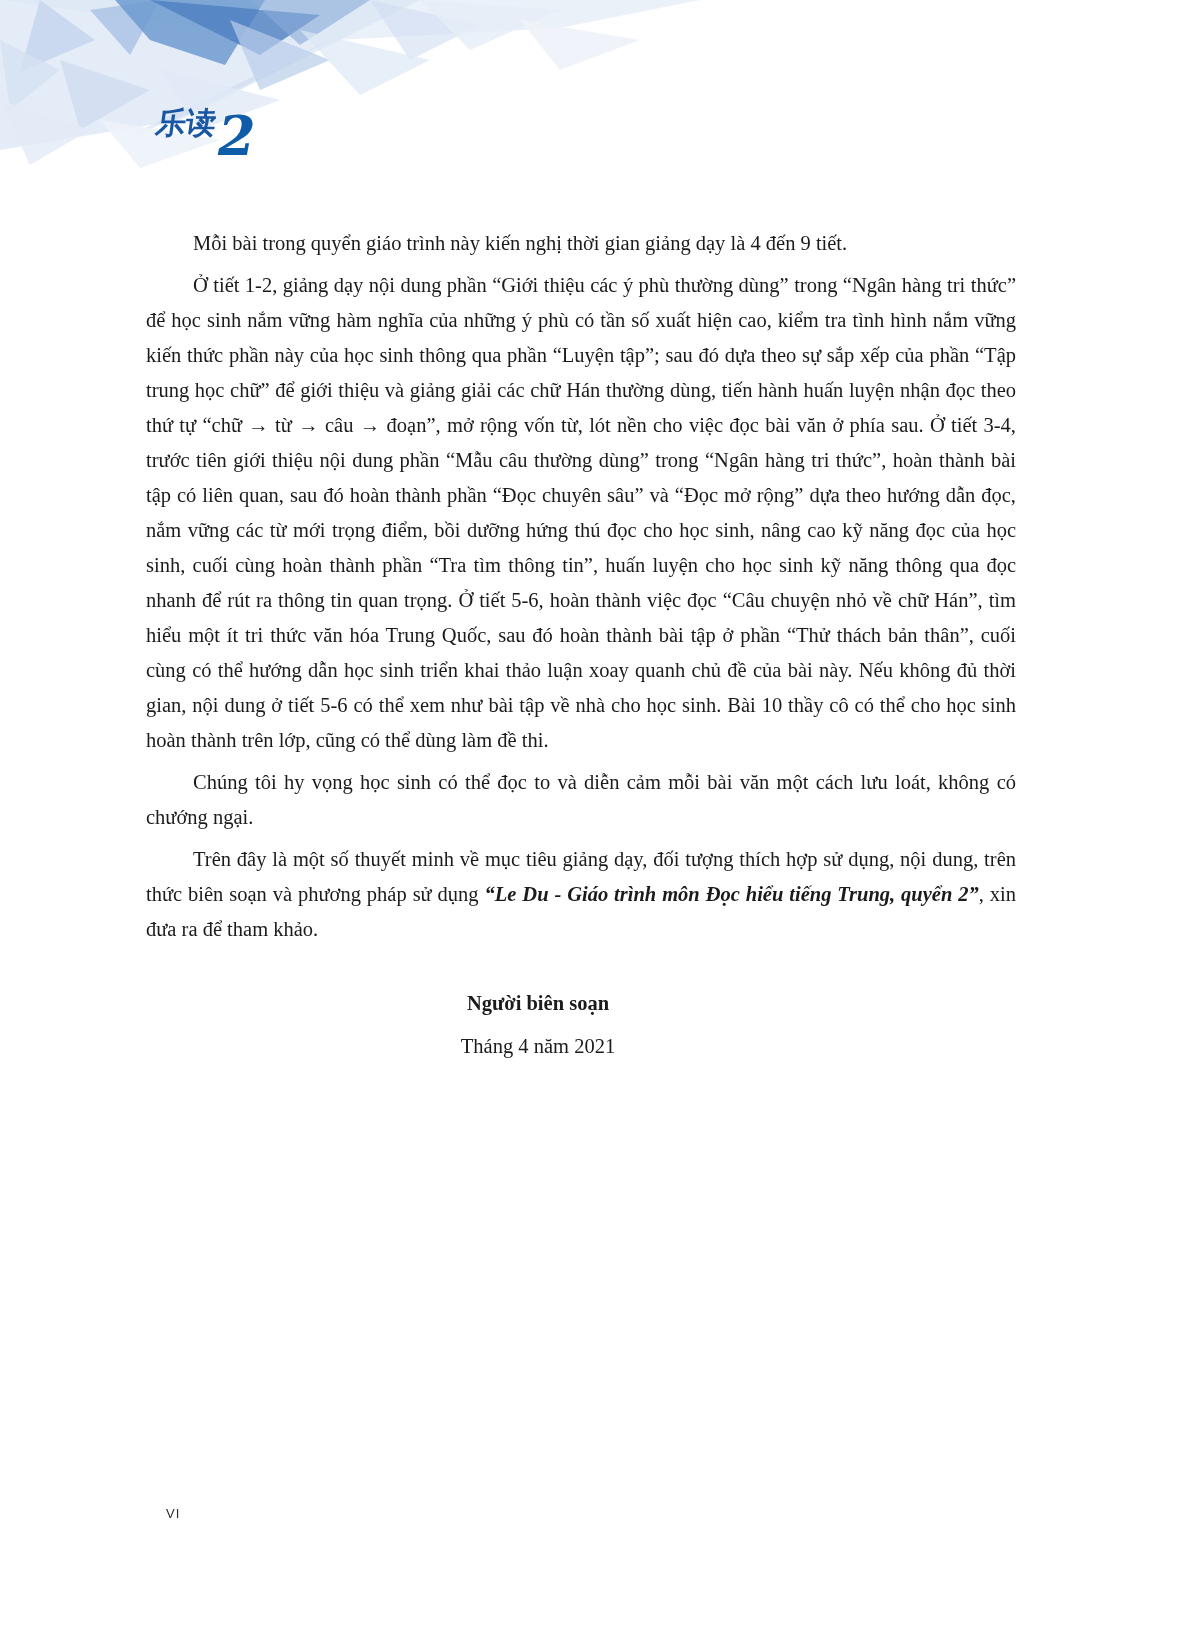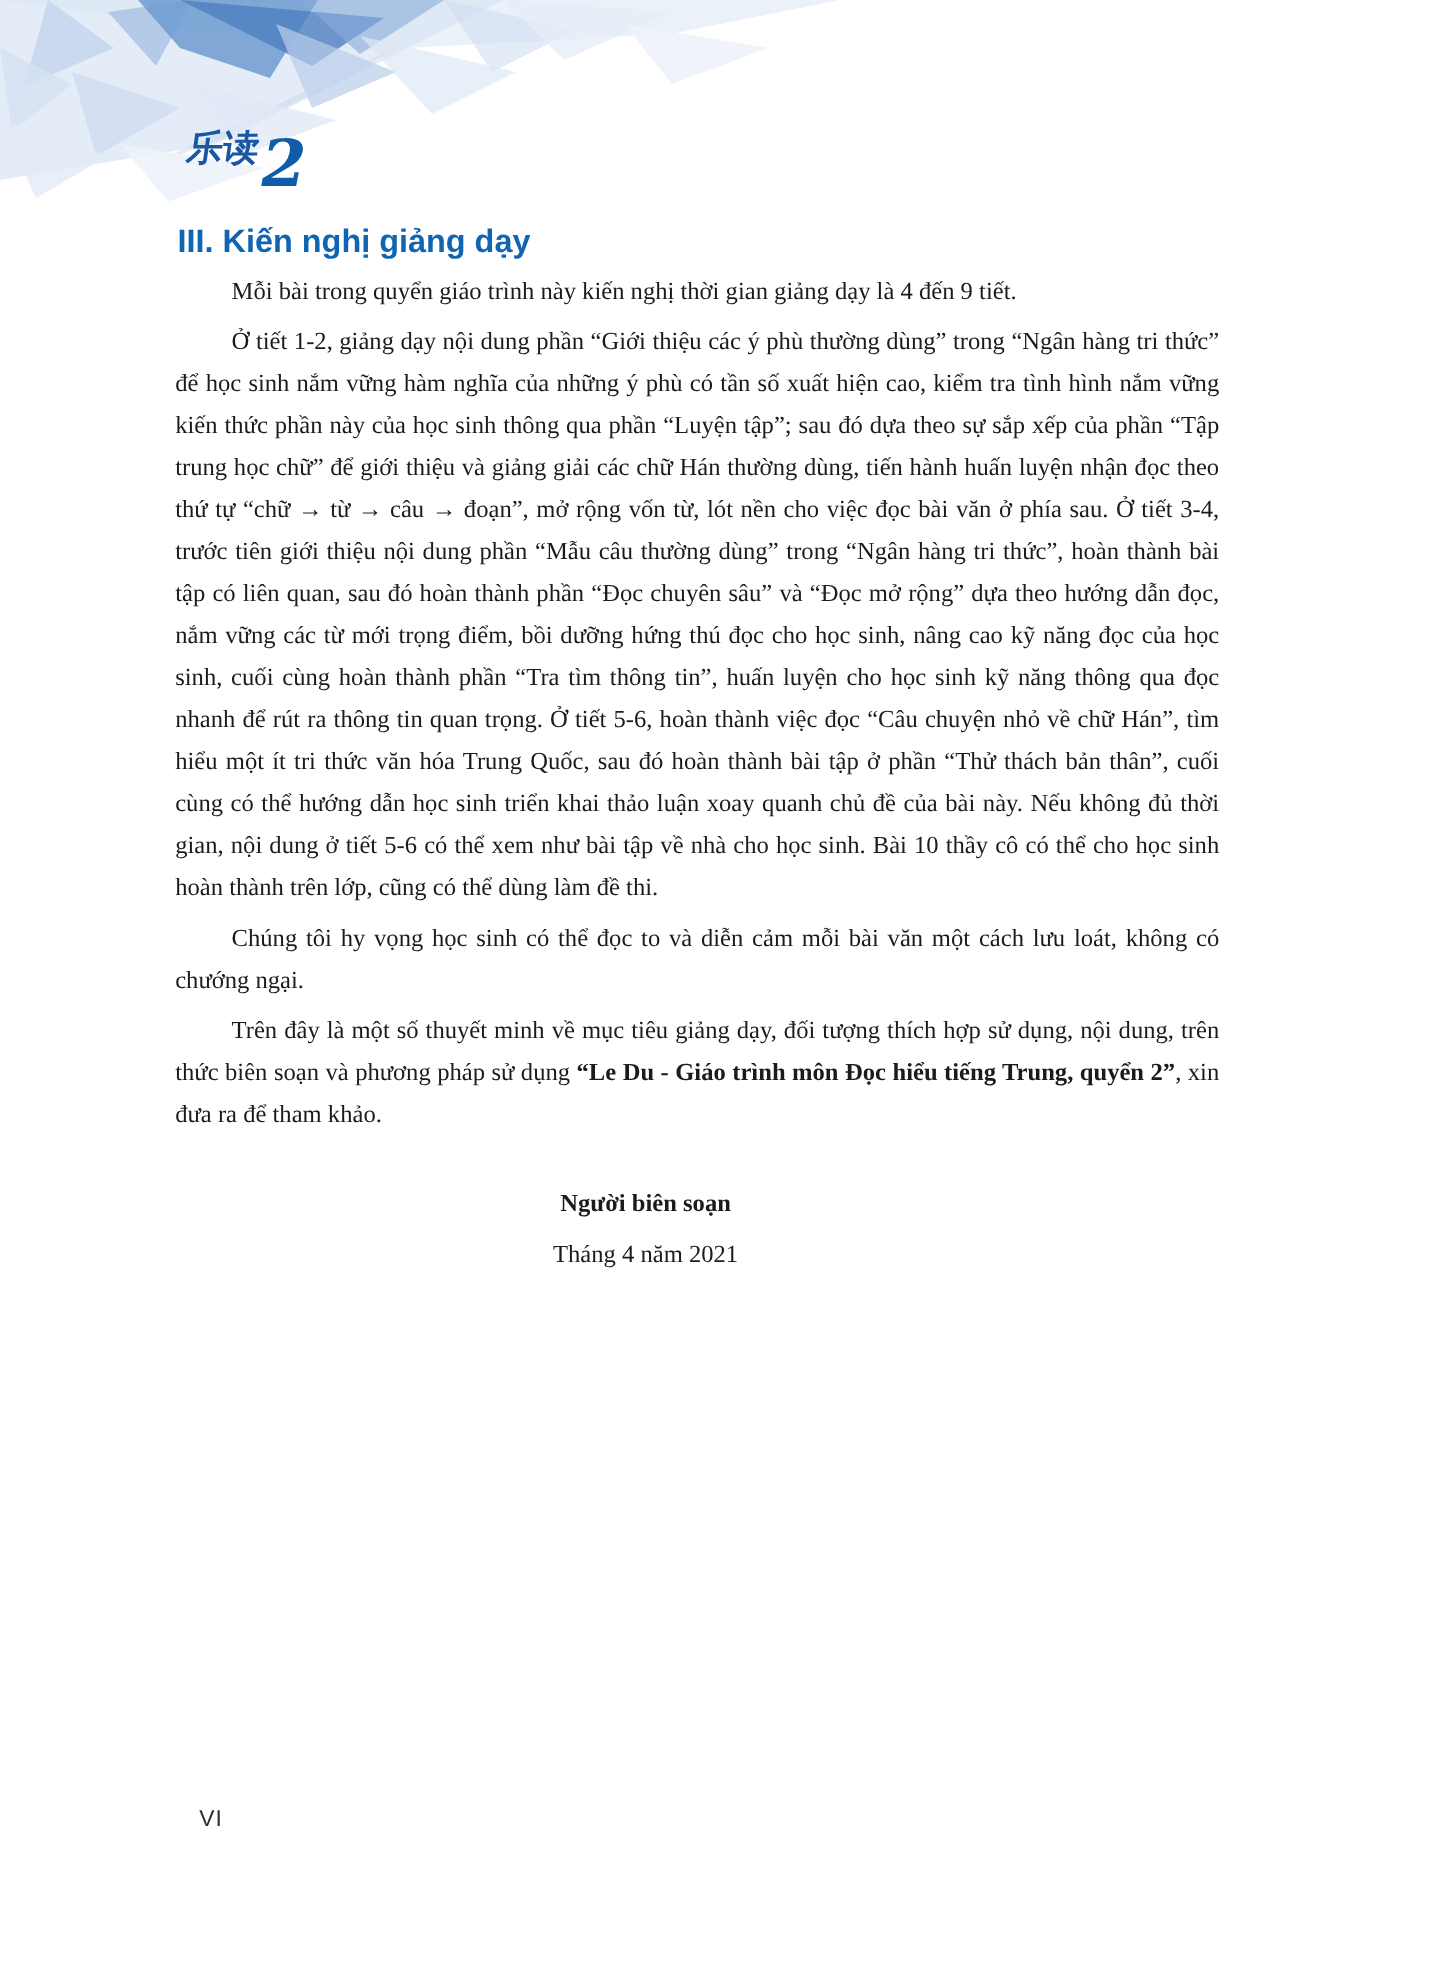--- a/index.html
+++ b/index.html
@@ -58,36 +58,36 @@
     font-size: 20.5px;
     line-height: 35px;
     text-align: justify;
     color: var(--text-color, #1b1b1b);
   }
   .body-text p {
     text-indent: 47px;
     margin: 0 0 7px 0;
   }
   .it  { }
-  .bit { font-weight: bold; }
+  .bit { font-style: italic; font-weight: bold; }
   .signature {
     position: absolute; left: 146px; top: 986px;
     width: 870px;
     padding-right: 86px;
     text-align: center;
     font-size: 20.5px;
     line-height: 35px;
     color: var(--text-color, #1b1b1b);
   }
   .sig-author { font-weight: bold; margin-bottom: 8px; }
   .sig-date   { }
   .page-number {
     position: absolute; left: 166px; top: 1506px;
     font-family: "Liberation Sans", sans-serif;
-    font-size: 19px;
+    font-size: 13px;
     color: #2e2e2e;
     letter-spacing: 1px;
   }
 </style>
 </head>
 <body>
 
 <div class="page">
 
   <svg class="corner-deco" viewBox="0 0 720 180" xmlns="http://www.w3.org/2000/svg" aria-hidden="true">
@@ -108,21 +108,20 @@
     <polygon points="330,40 120,140 200,110" fill="#c7d8ee" opacity="0.5"></polygon>
     <polygon points="160,70 280,100 200,130" fill="#e1eaf6" opacity="0.8"></polygon>
     <polygon points="0,100 90,130 30,165" fill="#e3ebf6" opacity="0.8"></polygon>
     <polygon points="100,120 220,140 140,168" fill="#edf2fa" opacity="0.9"></polygon>
   </svg>
 
   <div class="logo">
     <span class="logo-cjk">乐读</span><span class="logo-num">2</span>
   </div>
 
-  <h2 class="heading">III. Kiến nghị giảng dạy</h2>
 
   <div class="body-text" id="body-text">
       <p><span>Mỗi bài trong quyển giáo trình này kiến nghị thời gian giảng dạy là 4 đến 9 tiết.</span></p>
       <p><span>Ở tiết 1-2, giảng dạy nội dung phần </span><span class="it">“Giới thiệu các ý phù thường dùng”</span><span> trong </span><span class="it">“Ngân hàng tri thức”</span><span> để học sinh nắm vững hàm nghĩa của những ý phù có tần số xuất hiện cao, kiểm tra tình hình nắm vững kiến thức phần này của học sinh thông qua phần </span><span class="it">“Luyện tập”</span><span>; sau đó dựa theo sự sắp xếp của phần </span><span class="it">“Tập trung học chữ”</span><span> để giới thiệu và giảng giải các chữ Hán thường dùng, tiến hành huấn luyện nhận đọc theo thứ tự “chữ → từ → câu → đoạn”, mở rộng vốn từ, lót nền cho việc đọc bài văn ở phía sau. Ở tiết 3-4, trước tiên giới thiệu nội dung phần </span><span class="it">“Mẫu câu thường dùng”</span><span> trong </span><span class="it">“Ngân hàng tri thức”</span><span>, hoàn thành bài tập có liên quan, sau đó hoàn thành phần </span><span class="it">“Đọc chuyên sâu”</span><span> và </span><span class="it">“Đọc mở rộng”</span><span> dựa theo hướng dẫn đọc, nắm vững các từ mới trọng điểm, bồi dưỡng hứng thú đọc cho học sinh, nâng cao kỹ năng đọc của học sinh, cuối cùng hoàn thành phần </span><span class="it">“Tra tìm thông tin”</span><span>, huấn luyện cho học sinh kỹ năng thông qua đọc nhanh để rút ra thông tin quan trọng. Ở tiết 5-6, hoàn thành việc đọc </span><span class="it">“Câu chuyện nhỏ về chữ Hán”</span><span>, tìm hiểu một ít tri thức văn hóa Trung Quốc, sau đó hoàn thành bài tập ở phần </span><span class="it">“Thử thách bản thân”</span><span>, cuối cùng có thể hướng dẫn học sinh triển khai thảo luận xoay quanh chủ đề của bài này. Nếu không đủ thời gian, nội dung ở tiết 5-6 có thể xem như bài tập về nhà cho học sinh. Bài 10 thầy cô có thể cho học sinh hoàn thành trên lớp, cũng có thể dùng làm đề thi.</span></p>
       <p><span>Chúng tôi hy vọng học sinh có thể đọc to và diễn cảm mỗi bài văn một cách lưu loát, không có chướng ngại.</span></p>
       <p><span>Trên đây là một số thuyết minh về mục tiêu giảng dạy, đối tượng thích hợp sử dụng, nội dung, trên thức biên soạn và phương pháp sử dụng </span><span class="bit">“Le Du - Giáo trình môn Đọc hiểu tiếng Trung, quyển 2”</span><span>, xin đưa ra để tham khảo.</span></p>
     </div>
 
   <div class="signature">
     <div class="sig-author">Người biên soạn</div>

